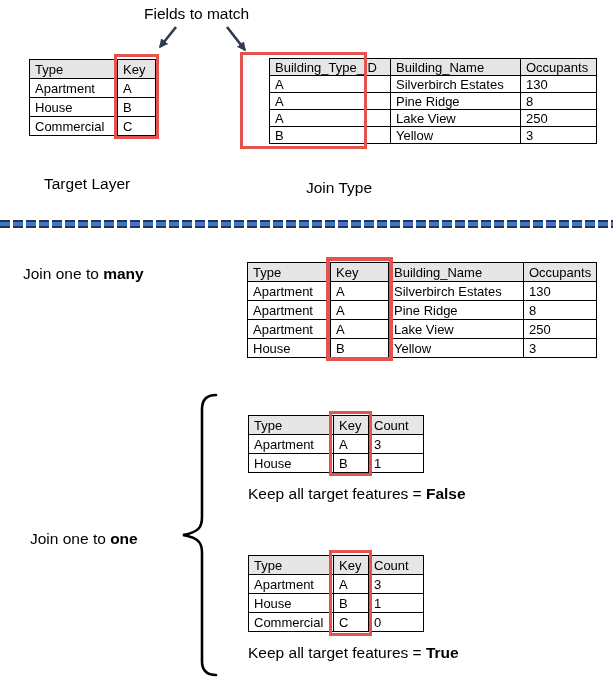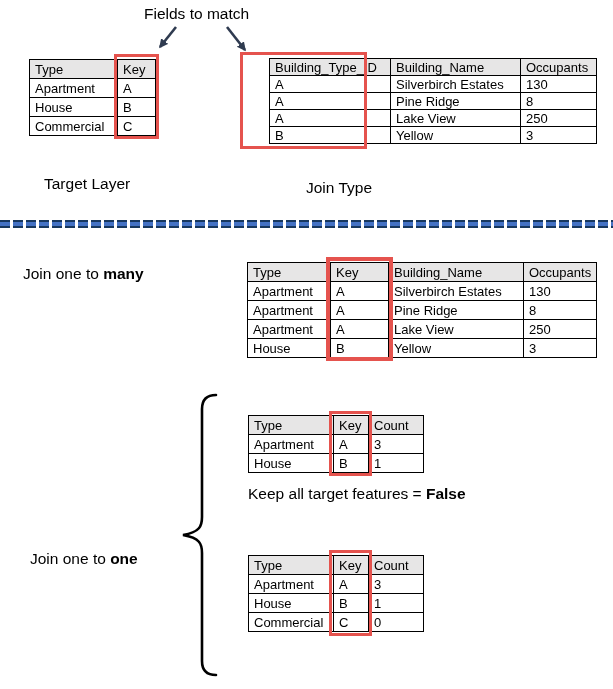--- a/index.html
+++ b/index.html
@@ -168,21 +168,21 @@
         <td>3</td>
       </tr>
     </tbody>
   </table>
   <div class="redbox thick" style="left:326px;top:257px;width:67px;height:104px;"></div>
 
   <svg class="abs" style="left:176px;top:392px;" width="46" height="286" viewBox="0 0 46 286">
     <path d="M 40 3 C 30 3 26 8 26 17 L 26 125 C 26 134 24 140 7 143 C 24 146 26 152 26 161 L 26 269 C 26 278 30 283 40 283" fill="none" stroke="#000" stroke-width="2.6" stroke-linecap="round"></path>
   </svg>
 
-  <div class="abs lbl" style="left:30px;top:530px;margin-top:20px;"><span>Join one to </span><span class="b">one</span></div>
+  <div class="abs lbl" style="left:30px;top:530px;"><span>Join one to </span><span class="b">one</span></div>
 
   <table class="dt r19 abs" style="left:248px;top:415px;">
     <colgroup>
         <col style="width:85px">
         <col style="width:35px">
         <col style="width:55px">
       </colgroup>
     <thead>
       <tr>
         <th>Type</th>
@@ -233,14 +233,15 @@
       </tr>
       <tr>
         <td>Commercial</td>
         <td>C</td>
         <td>0</td>
       </tr>
     </tbody>
   </table>
   <div class="redbox" style="left:329px;top:550px;width:43px;height:86px;"></div>
 
+  <div class="abs lbl" style="left:248px;top:644px;"><span>Keep all target features = </span><span class="b">True</span></div>
 
 </div>
 
 </body></html>

